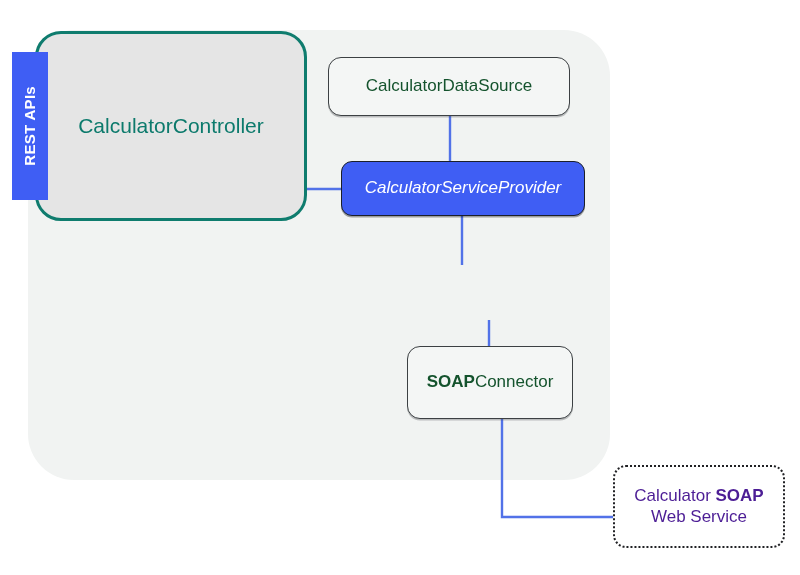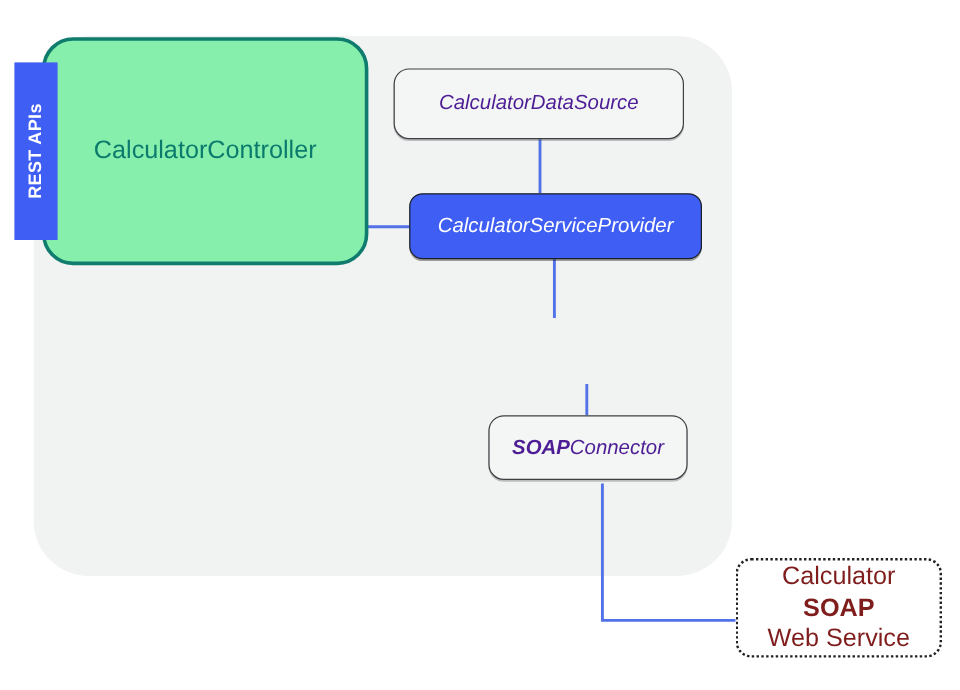--- a/index.html
+++ b/index.html
@@ -51,21 +51,21 @@
   }
 
   
   #node-controller {
     left: 35px;
     top: 31px;
     width: 272px;
     height: 190px;
     border: 3px solid #0f7c6e;
     border-radius: 26px;
-    background: #86efac;
+    background: #e5e5e5;
     color: #0c7a6c;
     font-size: 21px;
   }
 
   
   #node-rest-apis {
     left: 12px;
     top: 52px;
     width: 36px;
     height: 148px;
@@ -79,44 +79,43 @@
     writing-mode: vertical-rl;
     transform: rotate(180deg);
     white-space: nowrap;
   }
 
   
   .node-light {
     background: #f4f6f5;
     border: 1.6px solid #3c4043;
     border-radius: 13px;
-    color: #4c1d95;
+    color: #14532d;
     font-size: 17px;
     box-shadow: 0 1.5px 0 rgba(60,64,67,.30);
-    font-style: italic;
   }
 
   
   .node-blue {
     background: #3f5ef4;
     border: 1.6px solid #1b1f2a;
     border-radius: 11px;
     color: #ffffff;
     font-size: 17px;
     box-shadow: 0 1.5px 0 rgba(0,0,0,.35);
     font-style: italic;
   }
 
   
   .node-dotted {
     background: #ffffff;
     border: 2.2px dotted #202124;
     border-radius: 13px;
-    color: #7f1d1d;
-    font-size: 21px;
+    color: #4c1d95;
+    font-size: 17px;
     justify-content: center;
   }
 
   #node-datasource {
     left: 328px;
     top: 57px;
     width: 242px;
     height: 59px;
   }
   #node-serviceprovider {
@@ -128,21 +127,21 @@
   #node-serviceproxy {
     left: 380px;
     top: 265px;
     width: 165px;
     height: 55px;
   }
   #node-soapconnector {
     left: 407px;
     top: 346px;
     width: 166px;
-    height: 54px;
+    height: 73px;
   }
   #node-webservice {
     left: 613px;
     top: 465px;
     width: 172px;
     height: 83px;
     padding: 0 6px;
   }
 
   .label { display: block; }

